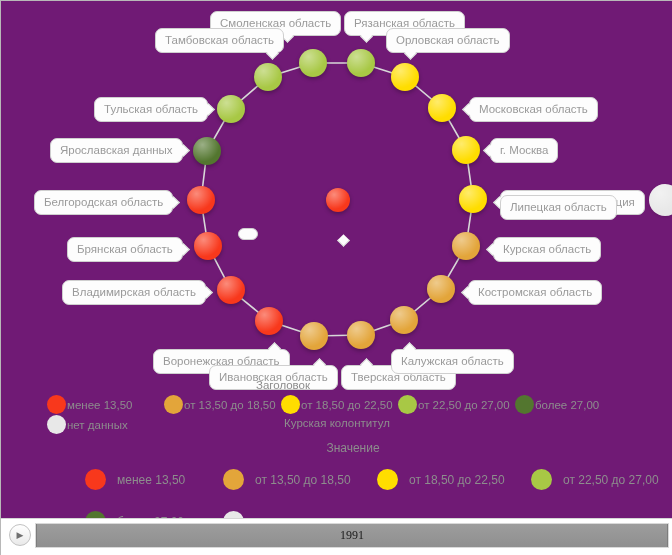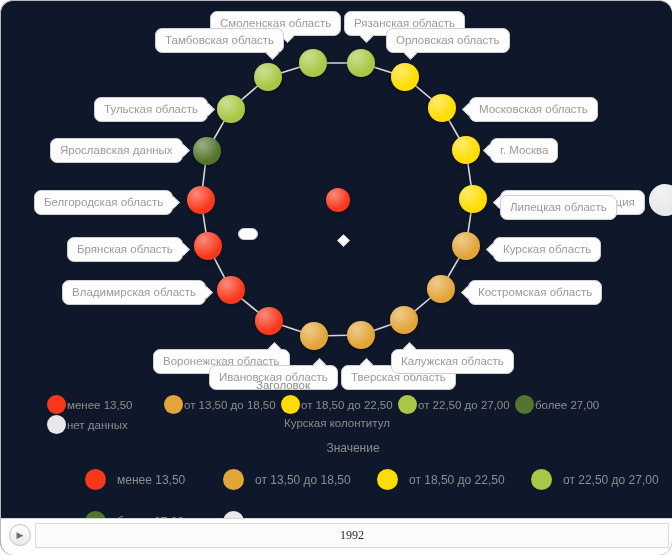--- a/index.html
+++ b/index.html
@@ -7,26 +7,25 @@
     padding: 0;
     background: #ffffff;
   }
   body {
     font-family: "Liberation Sans", "DejaVu Sans", sans-serif;
   }
   #app {
     position: relative;
     width: 672px;
     height: 555px;
-    background: #0f172a;
+    background: #701a75;
     border-top: 1px solid #b8b8b8;
     border-left: 1px solid #b8b8b8;
     box-sizing: border-box;
     overflow: hidden;
-    border-radius: 13px;
   }
 
   
   #plot {
     position: absolute;
     left: 0; top: 0;
     width: 672px;
     height: 400px;
   }
   #ring-svg {
@@ -374,19 +373,19 @@
           <span>нет данных</span>
         </div>
       </div>
   </div>
 
   <div id="timeline">
     <div id="play-btn">
       <span style="font-size:9px;color:#6f6f6f;line-height:1;">▶</span>
     </div>
     <div id="ticks">
-        <div class="tick">
-          <span>1992</span>
+        <div class="tick sel">
+          <span>1991</span>
         </div>
       </div>
   </div>
 
 </div>
 
 </body></html>

